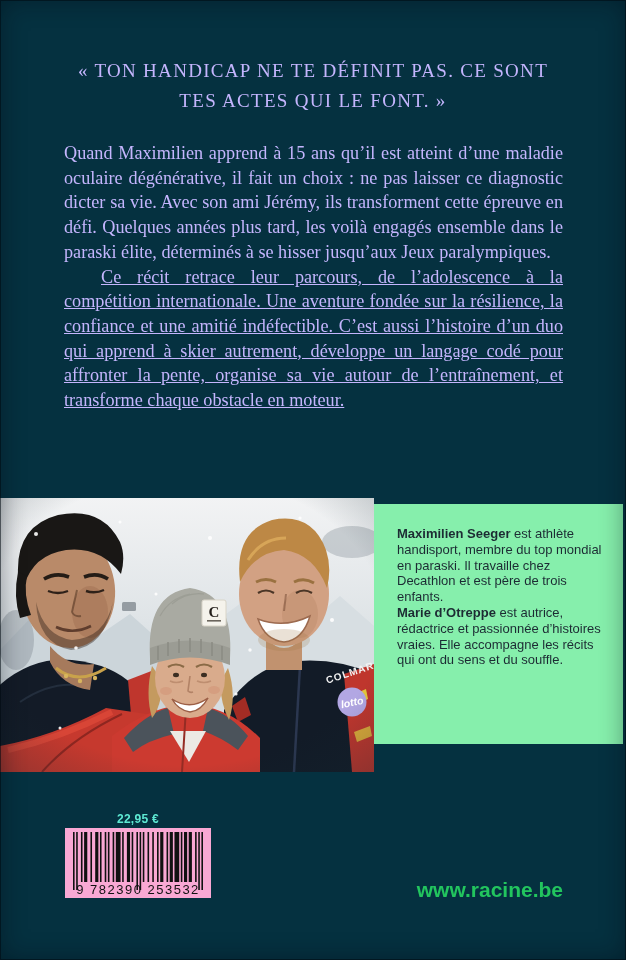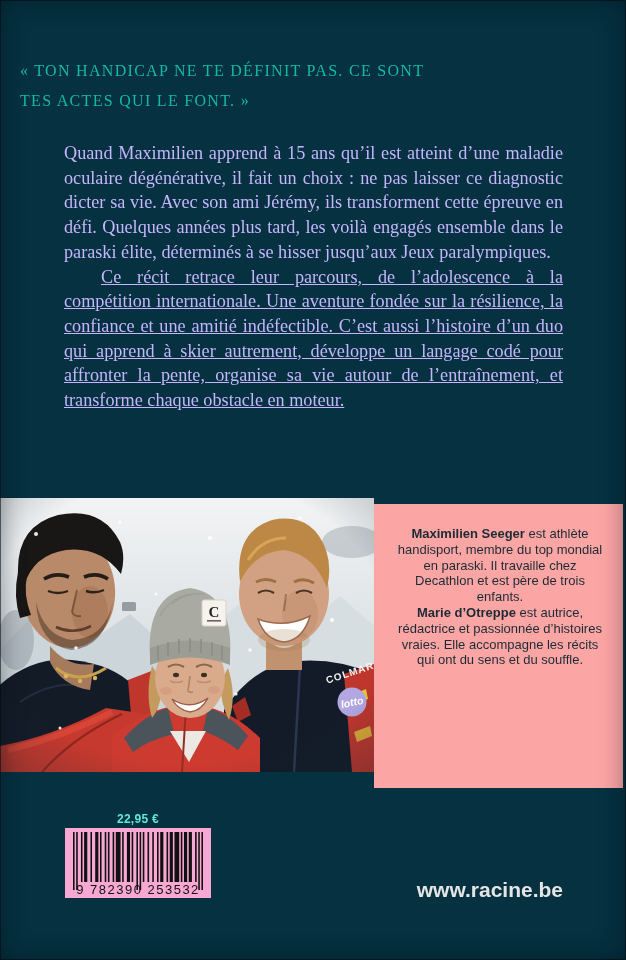--- a/index.html
+++ b/index.html
@@ -8,37 +8,36 @@
     position:relative; width:626px; height:960px; overflow:hidden;
     background:#053140;
     font-family:"Liberation Serif", serif;
   }
   .cover::after{
     content:""; position:absolute; inset:0; pointer-events:none;
     box-shadow: inset 0 0 0 1px rgba(0,10,16,.55), inset 0 0 26px rgba(0,12,20,.45);
   }
   .quote{
     position:absolute; top:56px; left:20px; right:20px;
-    white-space:pre-line;
-    color:#14b8a6; font-size:16px; line-height:29.5px; letter-spacing:1.3px;
+    text-align:center; white-space:pre-line;
+    color:#c4b5fd; font-size:19px; line-height:29.5px; letter-spacing:1.3px;
   }
   .synopsis{
     position:absolute; top:141px; left:64px; width:499px;
     color:#c4b5fd; font-size:18.2px; line-height:24.7px;
     text-align:justify;
   }
   .synopsis p{ margin:0; }
   .synopsis p.indent{ text-indent:37px;text-decoration:underline; }
   .synopsis i{ font-style:italic; }
   .media{ position:absolute; top:498px; left:0; width:623px; height:274px; }
   .photo{ position:absolute; left:0; top:0; width:374px; height:274px; display:block; }
   .bio-panel{
-    position:absolute; left:374px; top:6px; width:249px; height:284px;
-    background:#fca5a5;
-    text-align:center;
+    position:absolute; left:374px; top:6px; width:249px; height:240px;
+    background:#86efac;
   }
   .bio-text{
     position:absolute; left:23px; top:22px; width:206px;
     font-family:"Liberation Sans", sans-serif;
     font-size:13px; line-height:15.8px; color:#1c2b33;
   }
   .bio-text p{ margin:0; }
   .bio-text b{ font-weight:700; }
   .price{
     position:absolute; left:65px; top:812px; width:146px; text-align:center;
@@ -48,21 +47,21 @@
   .barcode{
     position:absolute; left:65px; top:828px; width:146px; height:70px;
     background:#f9a8d4;
   }
   .barcode svg{ display:block; width:146px; height:70px; }
   .barcode text{
     font-family:"Liberation Sans", sans-serif; font-size:13px; letter-spacing:1.5px; fill:#111;
   }
   .website{
     position:absolute; right:63px; top:878px;
-    color:#e5e5e5; font-family:"Liberation Sans", sans-serif;
+    color:#22c55e; font-family:"Liberation Sans", sans-serif;
     font-size:21px; font-weight:700;
   }
 </style>
 </head>
 <body>
 
 <div class="cover">
 
   <div class="quote">« TON HANDICAP NE TE DÉFINIT PAS. CE SONT
 TES ACTES QUI LE FONT. »</div>

